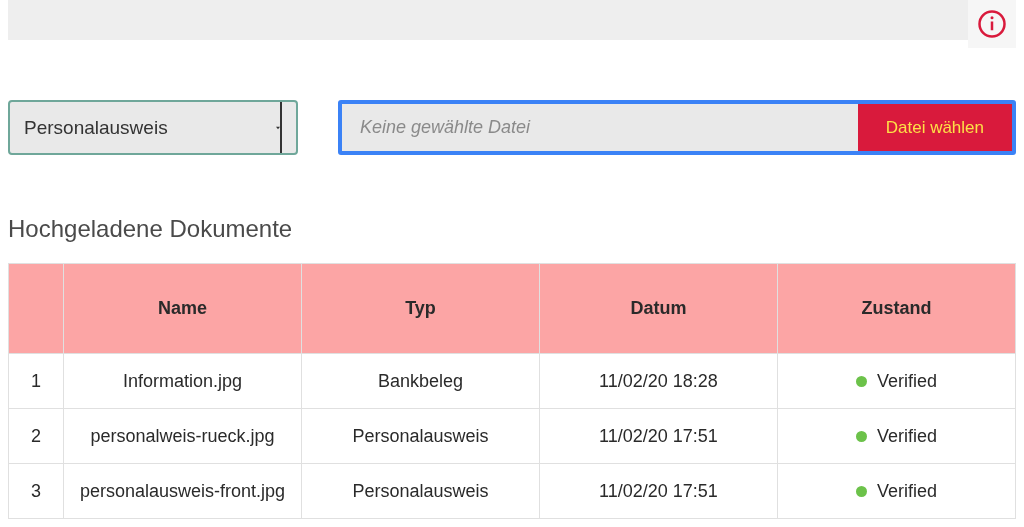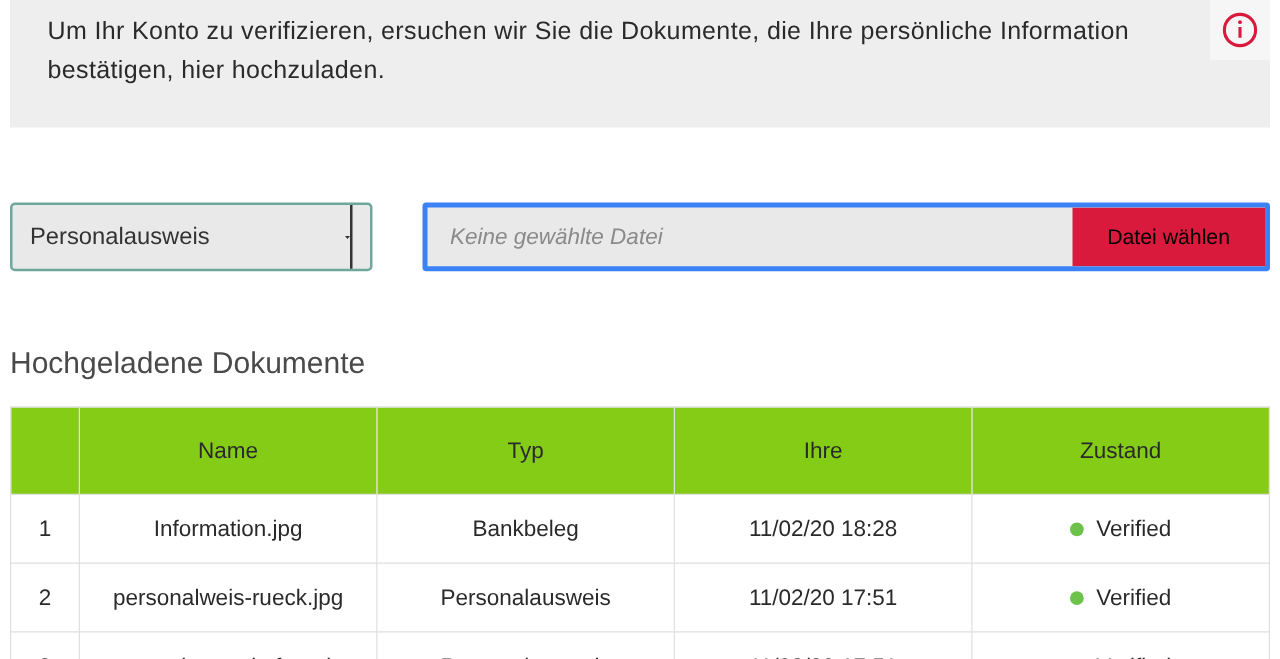--- a/index.html
+++ b/index.html
@@ -77,21 +77,21 @@
     flex: 1;
     display: flex;
     align-items: center;
     padding: 0 18px;
     font-style: italic;
     color: #8a8a8a;
     font-size: 18px;
   }
   .file-button {
     background: #d91a3c;
-    color: #000000;
+    color: #fde047;
     border: none;
     padding: 0 28px;
     font-size: 17px;
     cursor: pointer;
     display:flex;
     align-items:center;
   }
   .section-title {
     font-size: 24px;
     color: #4a4a4a;
@@ -104,23 +104,23 @@
     border-collapse: collapse;
     table-layout: fixed;
   }
   table.docs th, table.docs td {
     border: 1px solid #e0e0e0;
     text-align: center;
     font-size: 18px;
     color: #2a2a2a;
   }
   table.docs th {
-    background: #84cc16;
-    font-weight: 400;
-    height: 70px;
+    background: #fca5a5;
+    font-weight: 700;
+    height: 90px;
   }
   table.docs td {
     height: 55px;
     font-weight: 400;
   }
   table.docs th:first-child, table.docs td:first-child { width: 55px; }
   .status-cell { }
   .status-dot {
     display: inline-block;
     width: 11px;
@@ -128,21 +128,20 @@
     border-radius: 50%;
     margin-right: 10px;
     vertical-align: middle;
   }
   .status-text { vertical-align: middle; margin-top: 48px; }
 </style>
 </head>
 <body>
 
 <div class="info-banner">
-  <div class="info-text">Um Ihr Konto zu verifizieren, ersuchen wir Sie die Dokumente, die Ihre persönliche Information bestätigen, hier hochzuladen.</div>
   <div class="info-icon-box">
     <svg viewBox="0 0 24 24" fill="none" stroke="#d91a3c" stroke-width="2">
       <circle cx="12" cy="12" r="10"></circle>
       <line x1="12" y1="10" x2="12" y2="17"></line>
       <circle cx="12" cy="7" r="1.2" fill="#d91a3c" stroke="none"></circle>
     </svg>
   </div>
 </div>
 
 <div class="upload-row">
@@ -161,21 +160,21 @@
 </div>
 
 <h2 class="section-title">Hochgeladene Dokumente</h2>
 
 <table class="docs">
   <thead>
     <tr>
       <th></th>
       <th>Name</th>
       <th>Typ</th>
-      <th>Ihre</th>
+      <th>Datum</th>
       <th>Zustand</th>
     </tr>
   </thead>
   <tbody id="docs-body">
       <tr>
         <td>1</td>
         <td>Information.jpg</td>
         <td>Bankbeleg</td>
         <td>11/02/20 18:28</td>
         <td class="status-cell"><span class="status-dot" style="background:#6cc24a"></span><span class="status-text">Verified</span></td>

